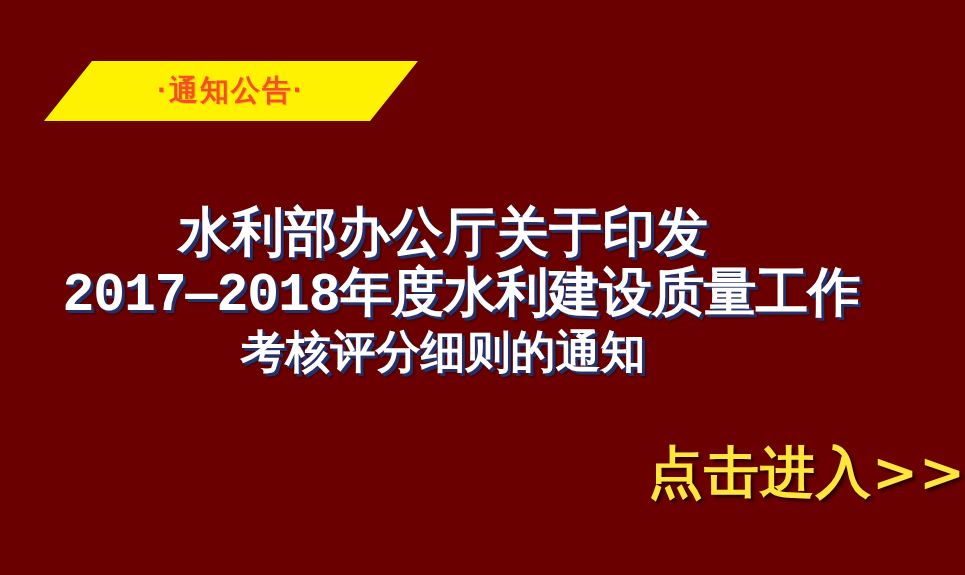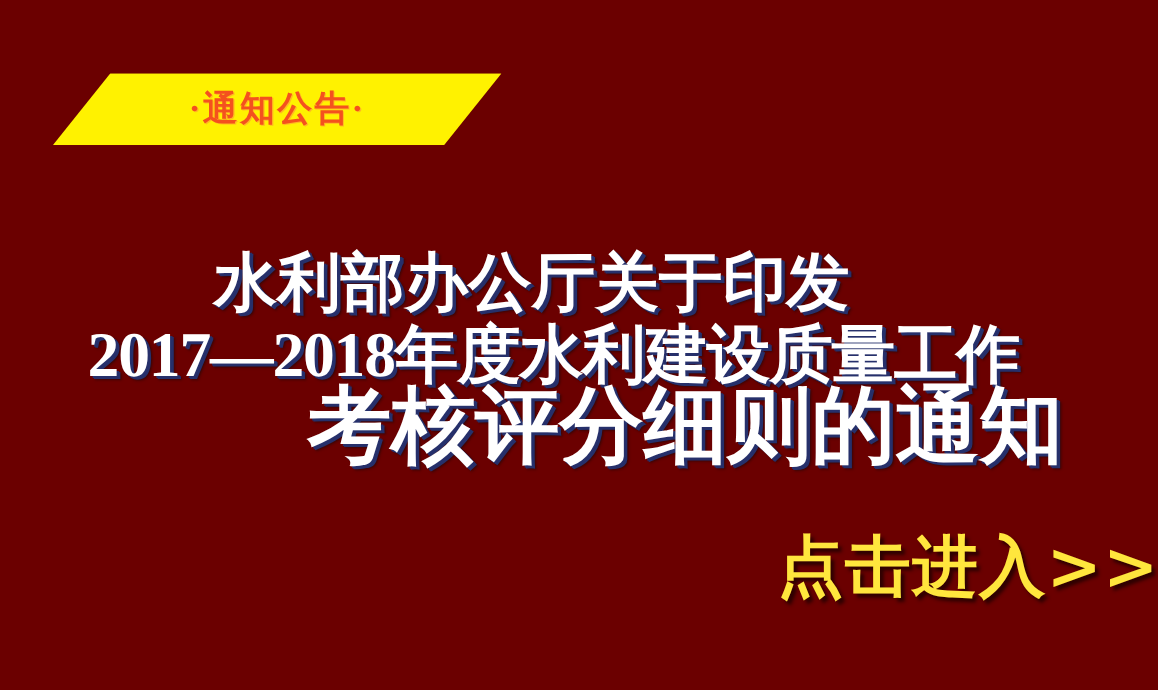--- a/index.html
+++ b/index.html
@@ -38,51 +38,51 @@
   .banner-label {
     position: absolute;
     left: 0;
     top: 0;
     width: 374px;
     height: 60px;
     display: flex;
     align-items: center;
     justify-content: center;
     color: #F4511E;
-    font-family: Liberation Serif, serif;
+    font-family: Liberation Sans, sans-serif;
     font-weight: bold;
     font-size: 29px;
     letter-spacing: 2px;
     text-shadow: 1px 1px 0 rgba(255,140,60,0.55);
     white-space: nowrap;
   }
 
   
   .headline {
     position: absolute;
     left: 0;
     top: 206px;
     width: 886px;
     text-align: center;
-    font-family: Liberation Serif, serif;
+    font-family: Liberation Mono, monospace;
     font-weight: bold;
     color: #FFFFFF;
     line-height: 60px;
     text-shadow:
        3px 3px 0 #26306B,
        2px 2px 0 #26306B,
        4px 4px 2px rgba(20,10,10,0.55);
     white-space: nowrap;
   }
   .line {
     display: block;
   }
   .line-1 { font-size: 53px; }
   .line-2 { font-size: 53px; letter-spacing: -1px; margin-left: 36px; }
-  .line-3 { font-size: 70px; text-align: right; }
+  .line-3 { font-size: 45px; }
 
   
   .enter-link {
     position: absolute;
     left: 648px;
     top: 436px;
     font-family: "DejaVu Serif", "Liberation Serif", serif;
     font-weight: bold;
     font-size: 55px;
     color: #FFE63D;

